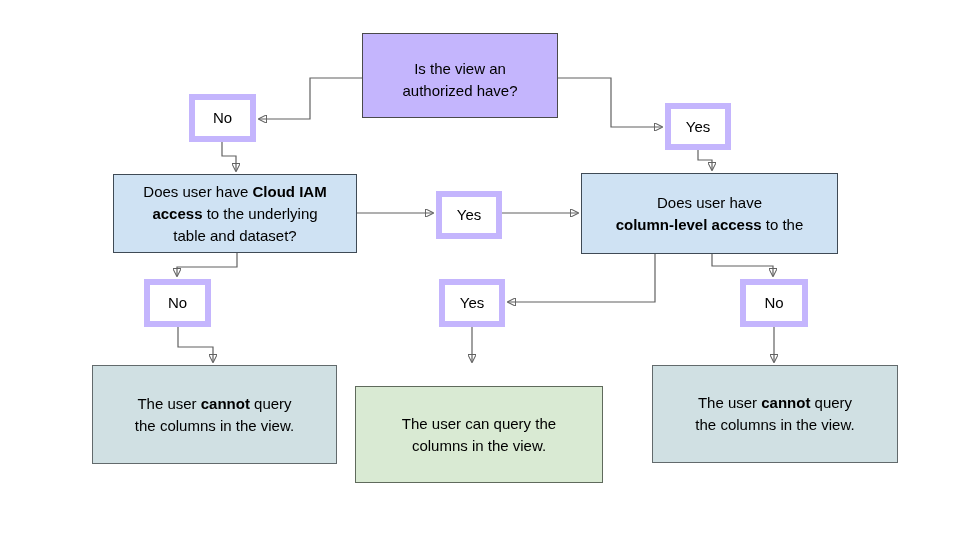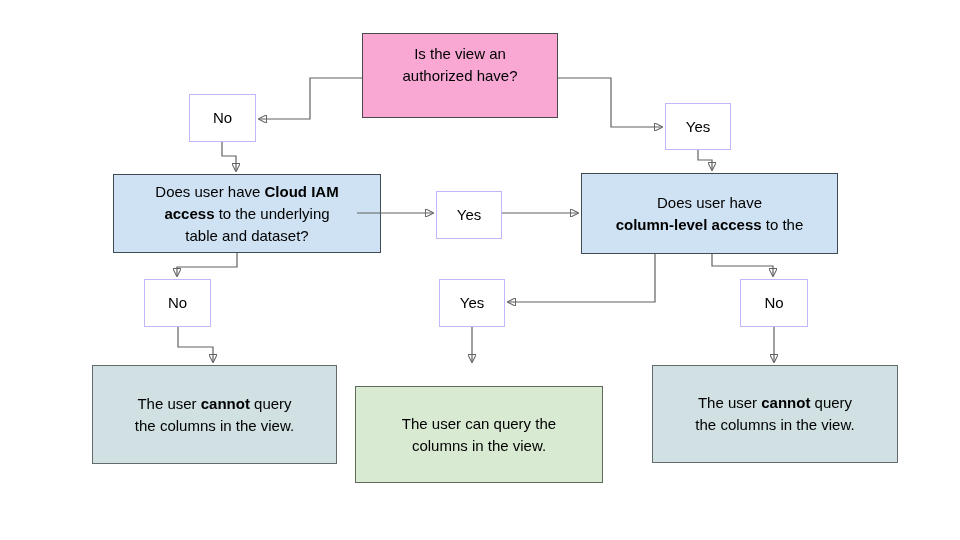--- a/index.html
+++ b/index.html
@@ -7,30 +7,30 @@
     position:relative; width:960px; height:540px; background:#ffffff;
     font-family:"Liberation Sans", sans-serif; overflow:hidden;
   }
   .node {
     position:absolute; box-sizing:border-box;
     display:flex; flex-direction:column; align-items:center; justify-content:center;
     text-align:center; font-size:15px; line-height:22px; color:#000;
   }
   .ln { white-space:pre-wrap; }
   .b { font-weight:bold; }
-  .decision { background:#f9a8d4; border:1px solid #4a4a4a; justify-content:flex-start; padding-top:9px; }
+  .decision { background:#c4b5fd; border:1px solid #4a4a4a; justify-content:center; padding-top:9px; }
   .question { background:#cfe2f3; border:1px solid #3f4a55; }
-  .label-box { background:#ffffff; border:1px solid #c4b5fd; }
+  .label-box { background:#ffffff; border:6px solid #c4b5fd; }
   .deny  { background:#d0e0e3; border:1px solid #626a6c; }
   .allow { background:#d9ead3; border:1px solid #5f6a5c; }
 
   #n-root      { left:362px; top:33px;  width:196px; height:85px; }
   #n-no-top    { left:189px; top:94px;  width:67px;  height:48px; }
   #n-yes-top   { left:665px; top:103px; width:66px;  height:47px; }
-  #n-q-iam     { left:113px; top:174px; width:268px; height:79px; }
+  #n-q-iam     { left:113px; top:174px; width:244px; height:79px; }
   #n-yes-mid   { left:436px; top:191px; width:66px;  height:48px; }
   #n-q-col     { left:581px; top:173px; width:257px; height:81px; }
   #n-no-left   { left:144px; top:279px; width:67px;  height:48px; }
   #n-yes-bottom{ left:439px; top:279px; width:66px;  height:48px; }
   #n-no-right  { left:740px; top:279px; width:68px;  height:48px; }
   #n-out-left  { left:92px;  top:365px; width:245px; height:99px; }
   #n-out-mid   { left:355px; top:365px; width:248px; height:97px;margin-top:21px; }
   #n-out-right { left:652px; top:365px; width:246px; height:98px; }
 
   svg.wires { position:absolute; left:0; top:0; width:960px; height:540px; pointer-events:none; }

